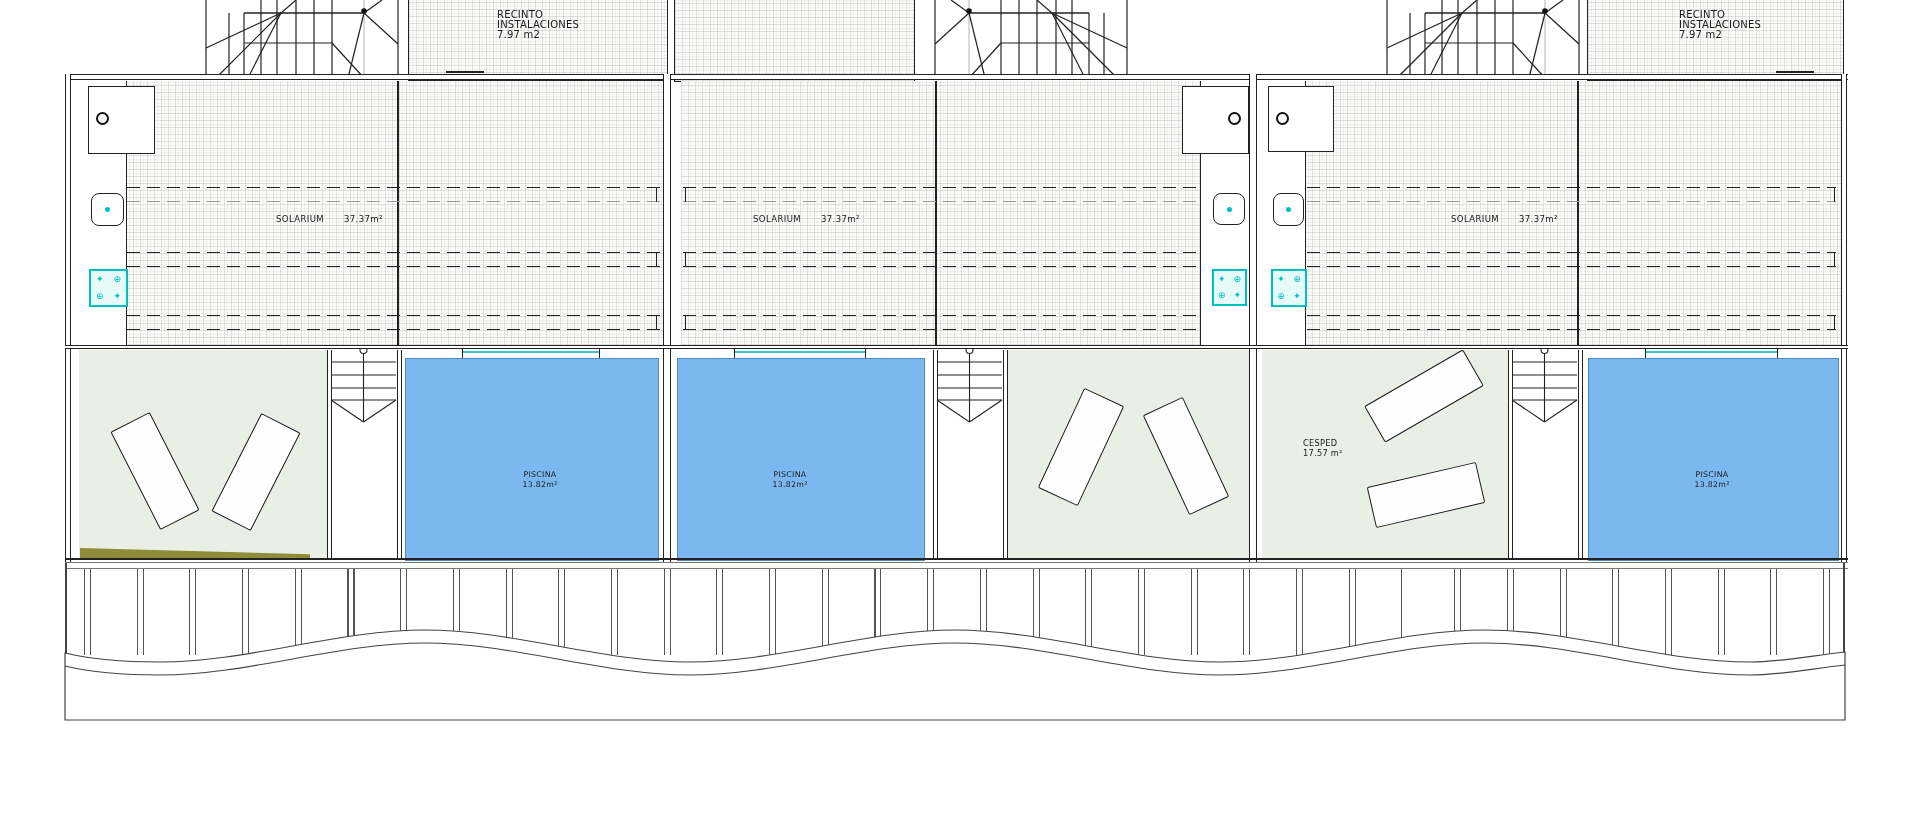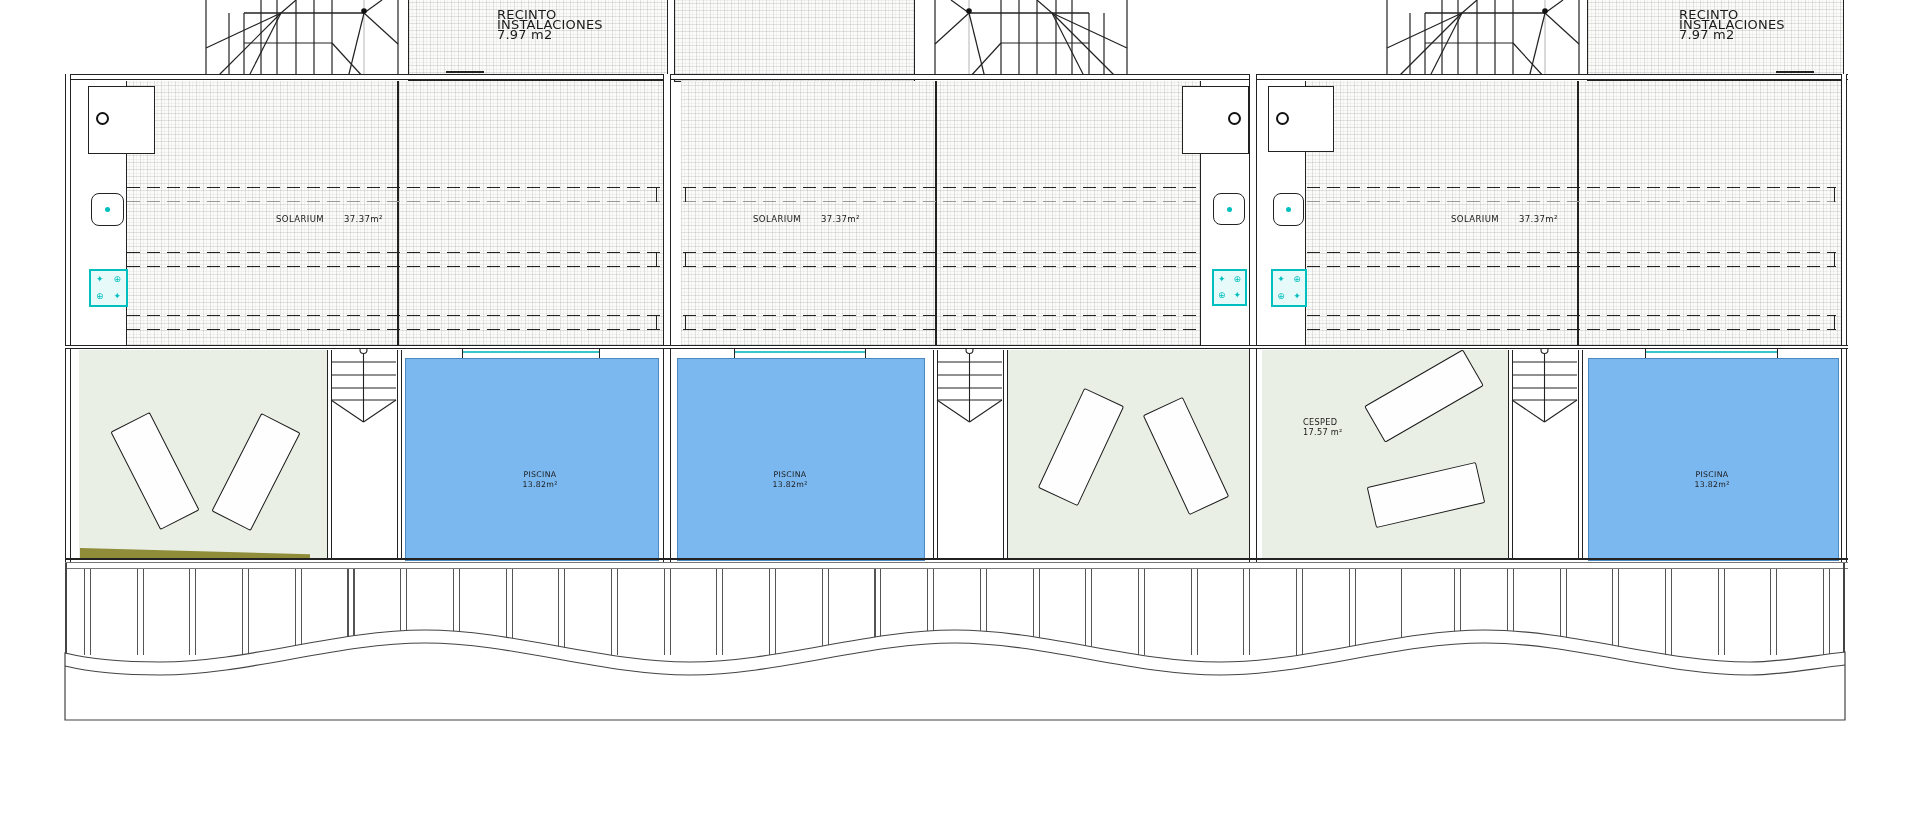--- a/index.html
+++ b/index.html
@@ -28,21 +28,21 @@
   .drain{background:#fff;border:1.3px solid #222;border-radius:8px;}
   .drain .dot{position:absolute;left:50%;top:50%;width:5px;height:5px;margin:-2.5px 0 0 -2.5px;
               border-radius:50%;background:var(--cyan);}
   .panel{border:2px solid var(--cyan);background:var(--cyan_fill);display:grid;
          grid-template-columns:1fr 1fr;grid-template-rows:1fr 1fr;}
   .panel span{display:flex;align-items:center;justify-content:center;color:var(--cyan);
               font-size:9px;line-height:9px;}
   .roomlbl{font-size:8.5px;letter-spacing:.4px;white-space:nowrap;display:flex;gap:20px;color:#1a1a1a;}
   .plbl{font-size:7.8px;line-height:9.5px;text-align:center;color:#1a1a1a;letter-spacing:.3px;}
   .clbl{font-size:8.2px;line-height:10px;text-align:left;color:#1a1a1a;letter-spacing:.3px;}
-  .rlbl{font-size:13px;line-height:10px;color:#1a1a1a;letter-spacing:.2px;}
+  .rlbl{font-size:10px;line-height:10px;color:#1a1a1a;letter-spacing:.2px;}
   .lawn{background:var(--lawn);}
   .pool{background:var(--pool);border:1px solid var(--pool_border);}
   .rail{background:#38c6c6;}
   .tick{background:#222;width:1px;}
   .lounger{background:#fefefe;border:1.6px solid #1a1a1a;border-radius:2px;}
   .posts{background-image:repeating-linear-gradient(90deg,#555 0 1px,transparent 1px 6px,#555 6px 7px,transparent 7px 52.7px);
          background-position:19px 0;}
   svg{overflow:visible;}
 </style>
 </head>
@@ -250,21 +250,21 @@
       <div>13.82m²</div>
     </div>
   <div class="abs plbl" style="left:740px;top:470px;width:100px;">
     <div>PISCINA</div>
       <div>13.82m²</div>
     </div>
   <div class="abs plbl" style="left:1662px;top:470px;width:100px;">
     <div>PISCINA</div>
       <div>13.82m²</div>
     </div>
-  <div class="abs clbl" style="left:1303px;top:417px;">
+  <div class="abs clbl" style="left:1303px;top:438px;">
     <div>CESPED</div>
       <div>17.57 m²</div>
     </div>
 
   <div class="abs wall-h" style="left:65px;top:74px;width:1783px;height:4px;"></div>
   <div class="abs wall-v" style="left:65px;top:74px;width:4px;height:488px;"></div>
   <div class="abs wall-v" style="left:1841px;top:74px;width:4px;height:488px;"></div>
   <div class="abs wall-v" style="left:663px;top:74px;width:6px;height:488px;"></div>
   <div class="abs wall-v" style="left:1249px;top:74px;width:6px;height:488px;"></div>
   <div class="abs wall-h" style="left:65px;top:345px;width:1783px;height:2px;"></div>

